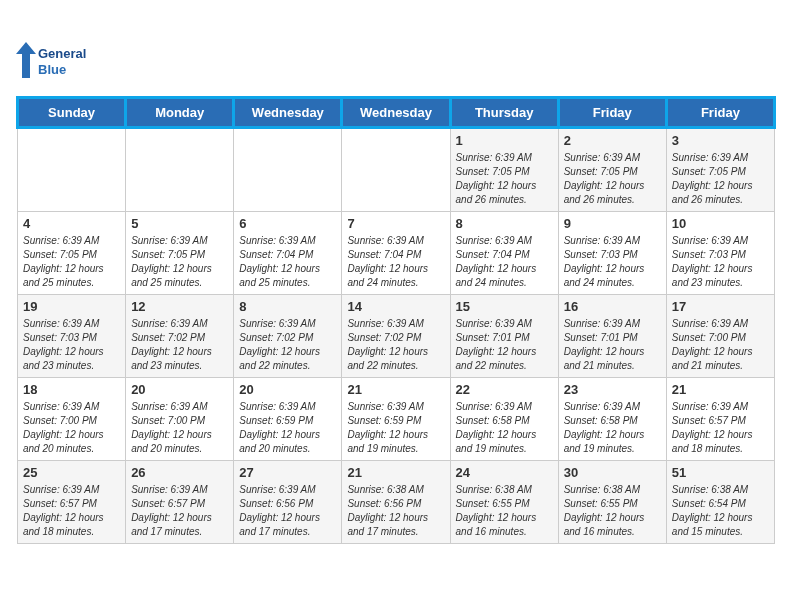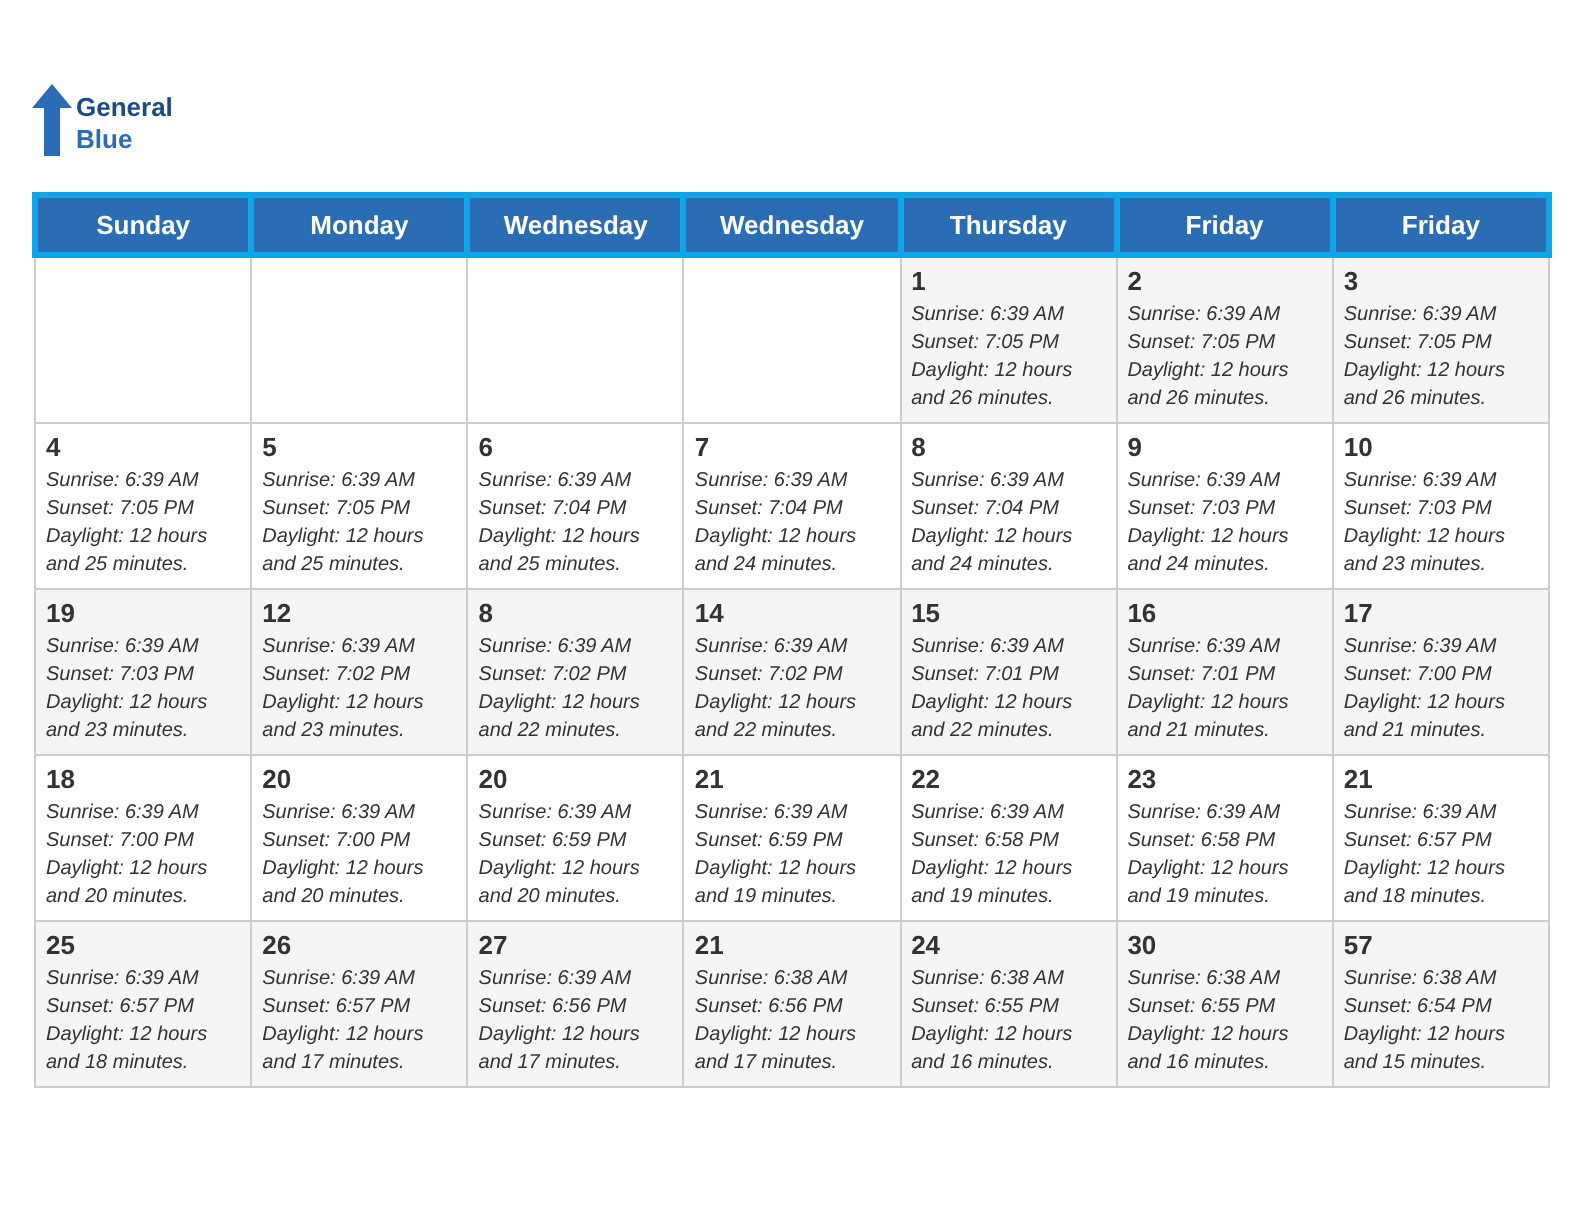--- a/index.html
+++ b/index.html
@@ -323,21 +323,21 @@
 and 16 minutes.</div>
         </td>
         <td>
           <div class="day-number">30</div>
           <div class="day-info" style="white-space: pre-line;">Sunrise: 6:38 AM
 Sunset: 6:55 PM
 Daylight: 12 hours
 and 16 minutes.</div>
         </td>
         <td>
-          <div class="day-number">57</div>
+          <div class="day-number">51</div>
           <div class="day-info" style="white-space: pre-line;">Sunrise: 6:38 AM
 Sunset: 6:54 PM
 Daylight: 12 hours
 and 15 minutes.</div>
         </td>
       </tr>
     </tbody>
 </table>
 
 </body></html>

